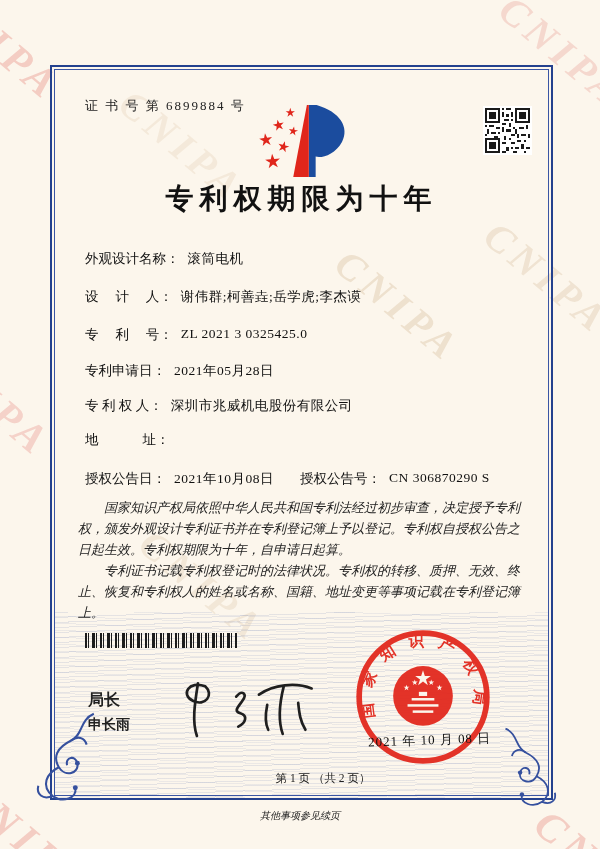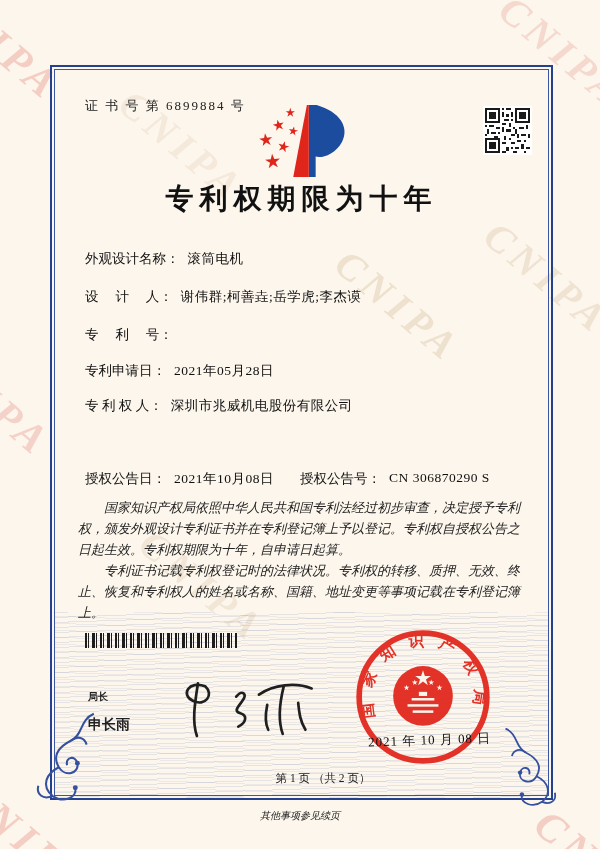--- a/index.html
+++ b/index.html
@@ -71,21 +71,21 @@
   
   .barcode{
     left:85px;top:633px;width:153px;height:15px;
     background-image:repeating-linear-gradient(90deg,
       #1c1c1c 0 2px, transparent 2px 3px,
       #1c1c1c 3px 4px, transparent 4px 7px,
       #1c1c1c 7px 10px, transparent 10px 11px,
       #1c1c1c 11px 12px, transparent 12px 15px);
   }
   
-  .director-title{left:88px;top:690px;font-size:10px;font-weight:bold;
+  .director-title{left:88px;top:690px;font-size:16px;font-weight:bold;
     font-family:"Liberation Sans","DejaVu Sans",sans-serif;color:#222;}
   .director-name{left:88px;top:716px;font-size:14px;font-weight:bold;
     font-family:"Liberation Sans","DejaVu Sans",sans-serif;color:#222;}
   .signature{left:168px;top:676px;width:155px;height:62px;}
   
   .seal{left:354px;top:628px;width:138px;height:138px;opacity:0.93;}
   .seal-date{left:368px;top:731px;width:140px;font-size:13px;color:#111;
     letter-spacing:1px;transform:rotate(-2deg);}
   
   .page-info{left:50px;top:771px;width:546px;text-align:center;font-size:11.5px;color:#222;}
@@ -152,30 +152,32 @@
 <div class="abs field f1">
   <span class="flabel">外观设计名称：</span>
   <span class="fvalue">滚筒电机</span>
 </div>
 <div class="abs field f2">
   <span class="flabel">设　 计 　人：</span>
   <span class="fvalue">谢伟群;柯善垚;岳学虎;李杰谟</span>
 </div>
 <div class="abs field f3">
   <span class="flabel">专　 利 　号：</span>
+  <span class="fvalue">ZL 2021 3 0325425.0</span>
 </div>
 <div class="abs field f4">
   <span class="flabel">专利申请日：</span>
   <span class="fvalue">2021年05月28日</span>
 </div>
 <div class="abs field f5">
   <span class="flabel">专 利 权 人：</span>
   <span class="fvalue">深圳市兆威机电股份有限公司</span>
 </div>
 <div class="abs field f6">
+  <span class="flabel">地　　　 址：</span>
 </div>
 <div class="abs field f7a">
   <span class="flabel">授权公告日：</span>
   <span class="fvalue">2021年10月08日</span>
 </div>
 <div class="abs field f7b">
   <span class="flabel">授权公告号：</span>
   <span class="fvalue">CN 306870290 S</span>
 </div>
 

